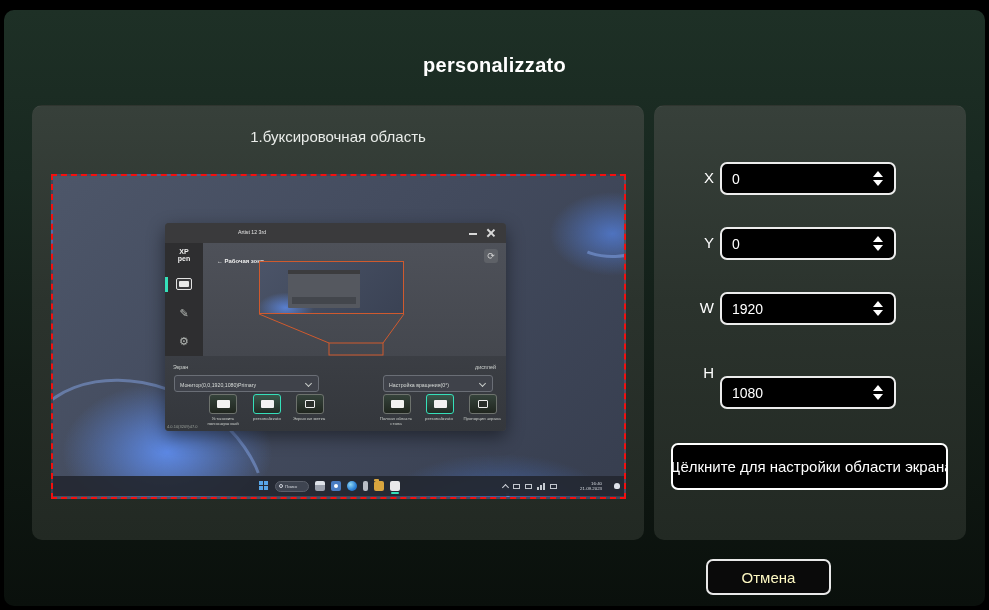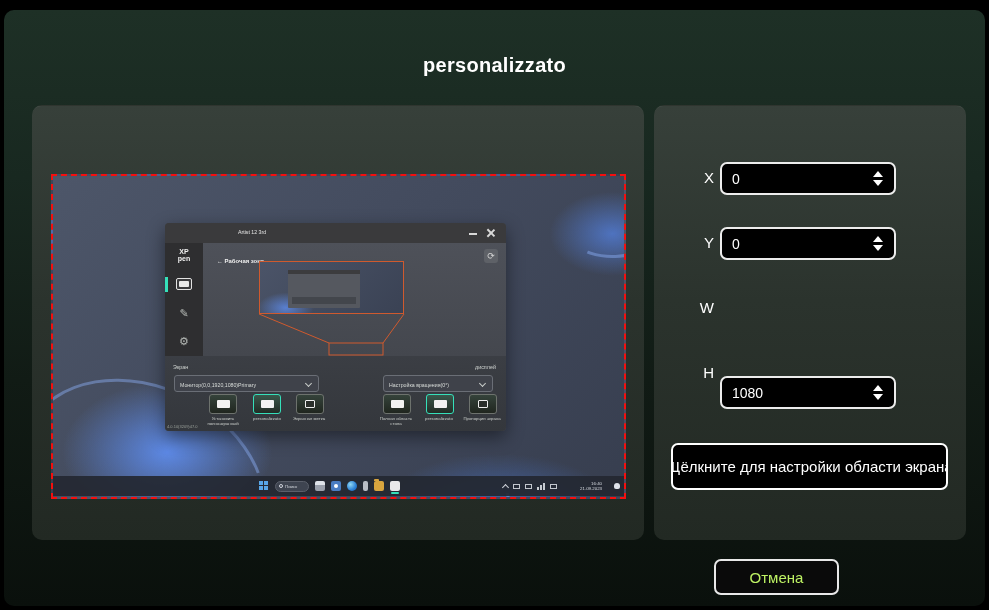--- a/index.html
+++ b/index.html
@@ -133,34 +133,35 @@
   .spin .up   { width:0; height:0; border-left:5px solid transparent; border-right:5px solid transparent; border-bottom:6px solid #fff; cursor:pointer; }
   .spin .down { width:0; height:0; border-left:5px solid transparent; border-right:5px solid transparent; border-top:6px solid #fff; cursor:pointer; }
   .area-btn { position:absolute; left:17px; top:337px; width:277px; height:47px; background:#000;
               border:2px solid #fff; border-radius:7px; color:#fff; font-size:15px;
               display:flex; align-items:center; justify-content:center; overflow:hidden; cursor:pointer; }
   .area-btn span { white-space:nowrap; }
 
   
   .btn-cancel { position:absolute; left:702px; top:549px; width:125px; height:36px;
                 background:#0a0a0a; border:2px solid #e8e8e8; border-radius:7px;
-                color:#bef264; font-size:15px; display:flex; align-items:center; justify-content:center; cursor:pointer;margin-left:8px; }
+                color:#fef9c3; font-size:15px; display:flex; align-items:center; justify-content:center; cursor:pointer; }
   .btn-ok { position:absolute; left:842px; top:549px; width:120px; height:36px;
             background:#38e2bb; border:none; border-radius:6px;
             color:#4e6e62; font-size:15px; display:flex; align-items:center; justify-content:center; cursor:pointer; }
 </style>
 </head>
 <body>
 
 <div class="stage">
   <div class="dialog">
 
     <div class="dlg-title">personalizzato</div>
 
     <div class="panel panel-left">
+      <div class="panel-heading">1.буксировочная область</div>
 
       <div class="preview">
         <div class="petal" style="left:-40px; top:210px; width:260px; height:200px; transform:rotate(28deg);"></div>
         <div class="petal" style="left:440px; top:250px; width:220px; height:160px; transform:rotate(-140deg);"></div>
         <div class="petal" style="left:500px; top:-30px; width:140px; height:110px; transform:rotate(160deg);"></div>
 
         <div class="dw">
           <div class="dw-titlebar">
             <span class="dw-title">Artist 12 3rd</span>
             <span class="dw-min"></span>
@@ -291,20 +292,27 @@
       <span class="row-label" style="top:128px;">Y</span>
       <div class="numbox" style="top:121px;">
         <input type="text" value="0" style="">
         <span class="spin">
           <span class="up"></span>
           <span class="down"></span>
         </span>
       </div>
 
       <span class="row-label" style="top:193px;">W</span>
+      <div class="numbox" style="top:186px;">
+        <input type="text" value="1920" style="">
+        <span class="spin">
+          <span class="up"></span>
+          <span class="down"></span>
+        </span>
+      </div>
 
       <span class="row-label" style="top:258px;">H</span>
       <div class="numbox" style="top:251px;margin-top:19px;">
         <input type="text" value="1080" style="">
         <span class="spin">
           <span class="up"></span>
           <span class="down"></span>
         </span>
       </div>
 

